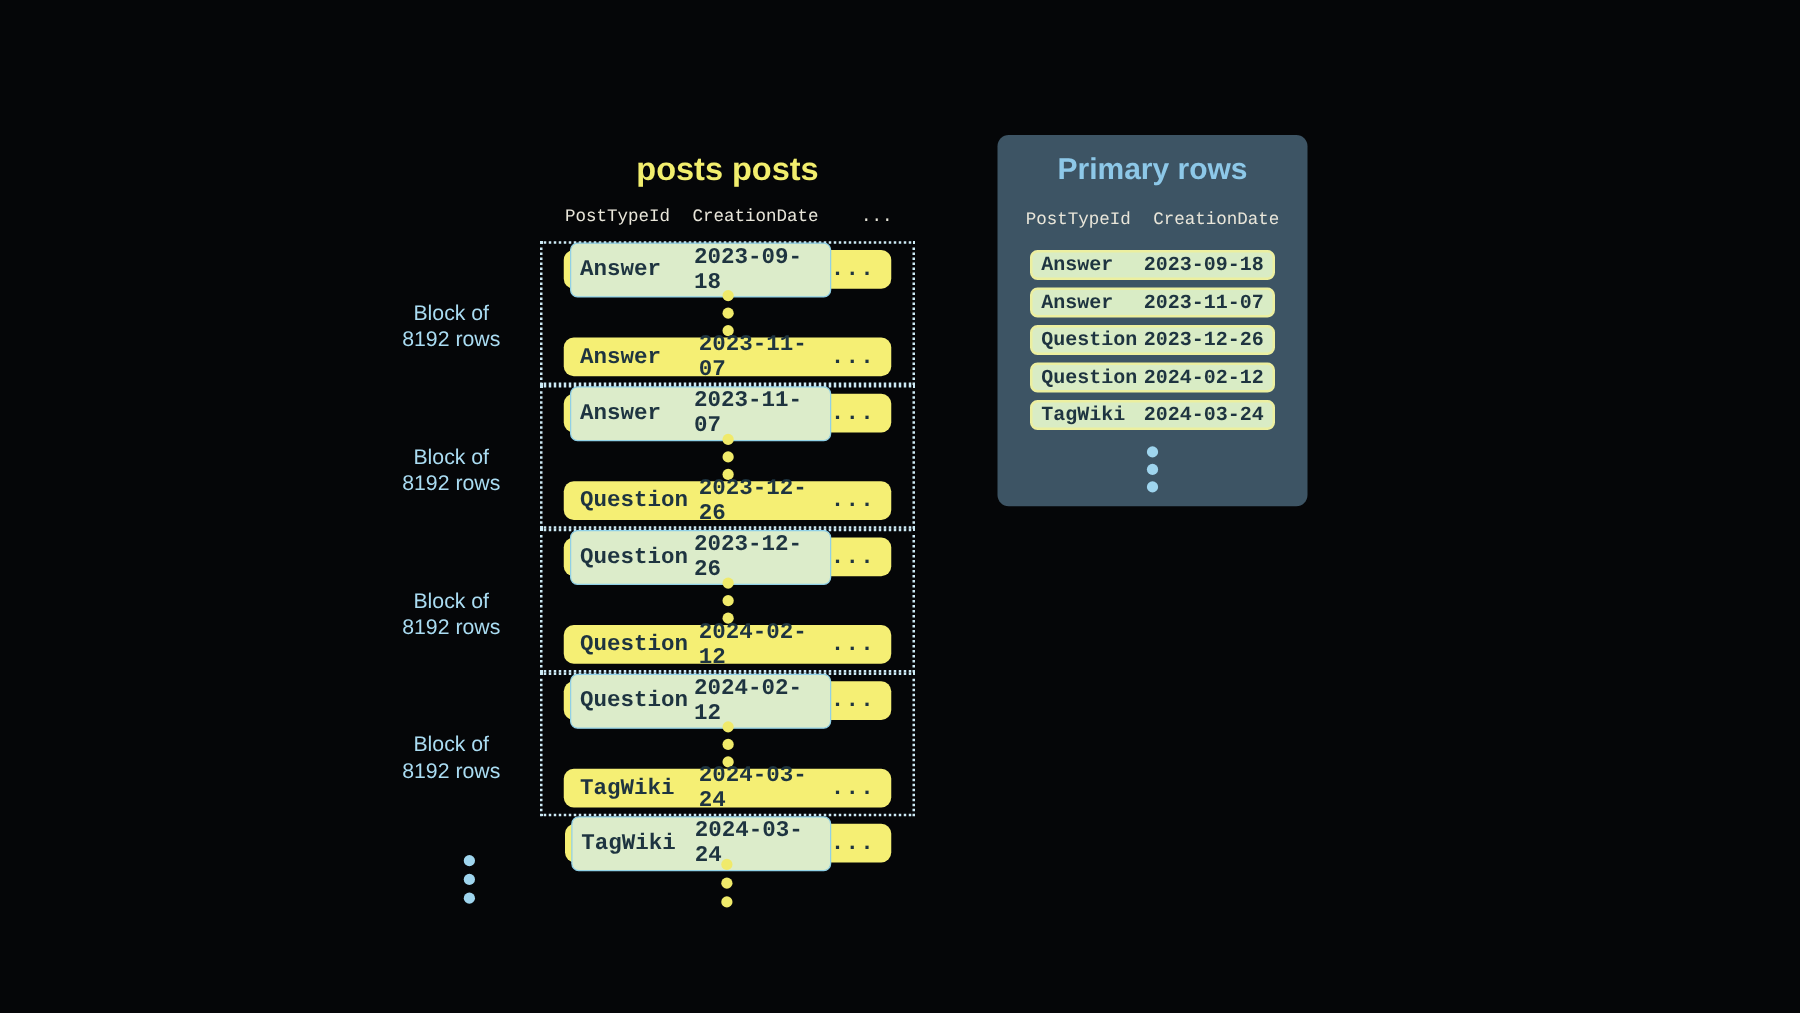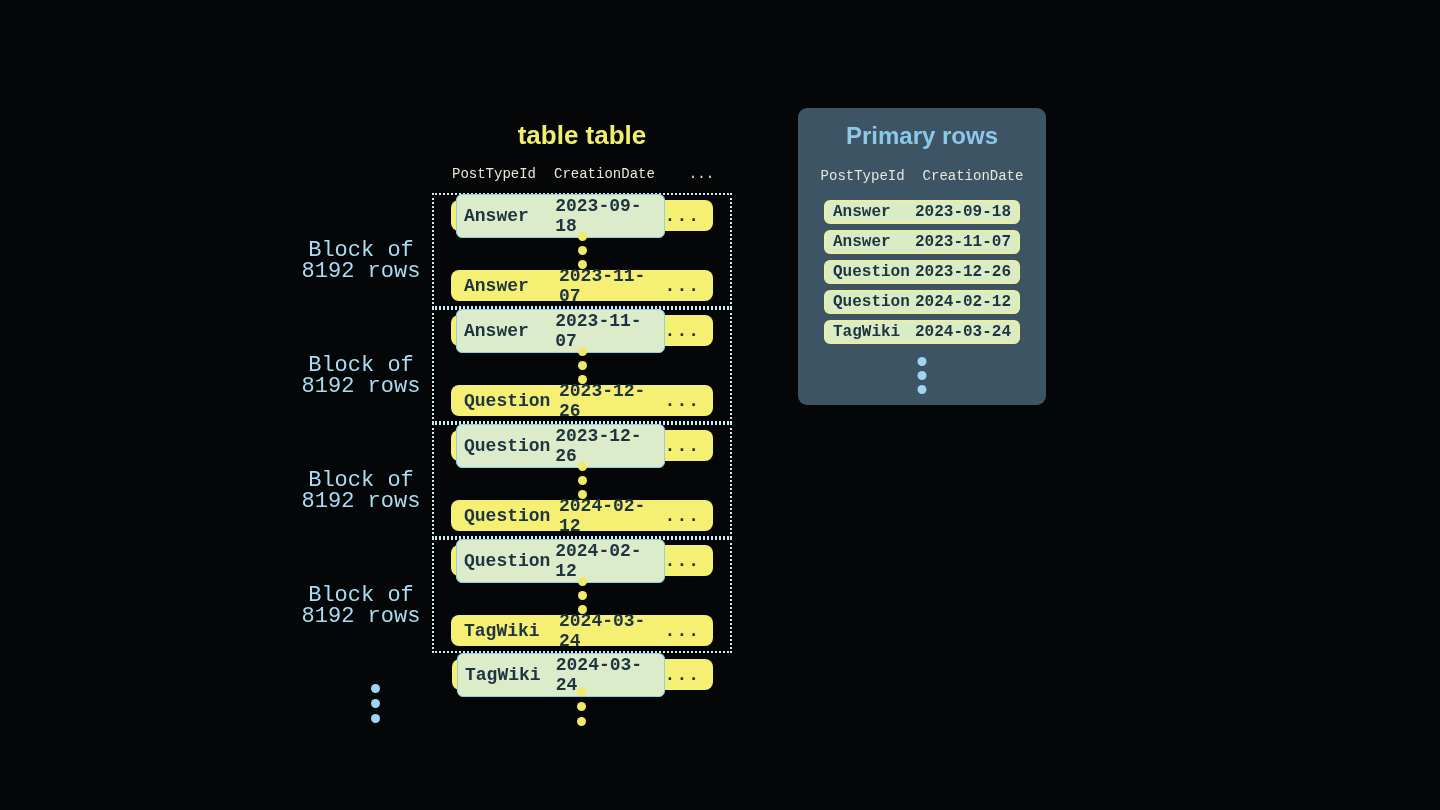--- a/index.html
+++ b/index.html
@@ -33,21 +33,21 @@
     border:1.5px solid var(--highlight-border);border-radius:6px;padding:1px 7px;}
   .ptype{display:inline-block;width:9ch;}
   .ellipsis{margin-left:auto;letter-spacing:1px;}
 
   .vdots{display:flex;flex-direction:column;align-items:center;gap:5px;align-self:center;}
   .vdots i{width:9px;height:9px;border-radius:50%;background:var(--yellow-dot);}
   .vdots.blue i{background:var(--blue-dot);}
   .vdots.gap6{gap:6px;}
 
   .block-label{position:absolute;left:296px;width:130px;text-align:center;
-    font-size:22px;line-height:21px;font-weight:500;color:var(--label-blue);font-family:Liberation Mono, monospace;}
+    font-size:17px;line-height:21px;font-weight:500;color:var(--label-blue);}
   .bl-1{top:240px;} .bl-2{top:355px;} .bl-3{top:470px;} .bl-4{top:585px;}
 
   .overflow-row{position:absolute;left:452px;top:659px;width:261px;}
   .below-dots{position:absolute;left:577px;top:687px;}
   .left-dots{position:absolute;left:371px;top:684px;}
 
   .panel{position:absolute;left:798px;top:108px;width:248px;height:297px;
     background:var(--panel-bg);border-radius:9px;}
   .panel-title{position:absolute;top:14px;left:0;right:0;text-align:center;
     font-size:24px;font-weight:600;color:var(--panel-title-blue);}
@@ -58,21 +58,21 @@
     border:2px solid var(--index-row-border);border-radius:6px;display:flex;
     justify-content:space-between;align-items:center;padding:0 7px;
     font-family:"Liberation Mono",monospace;font-weight:700;font-size:16px;color:var(--row-text);}
   .panel-dots{position:absolute;top:249px;left:50%;transform:translateX(-50%);}
 </style>
 </head>
 <body>
 
 <div class="canvas">
 
-  <div class="posts-title">table table</div>
+  <div class="posts-title">posts posts</div>
 
   <div class="col-headers">
     <span>PostTypeId</span>
     <span class="c1">CreationDate</span>
     <span class="c2">...</span>
   </div>
 
   <div class="blocks">
 
     <div class="block">

